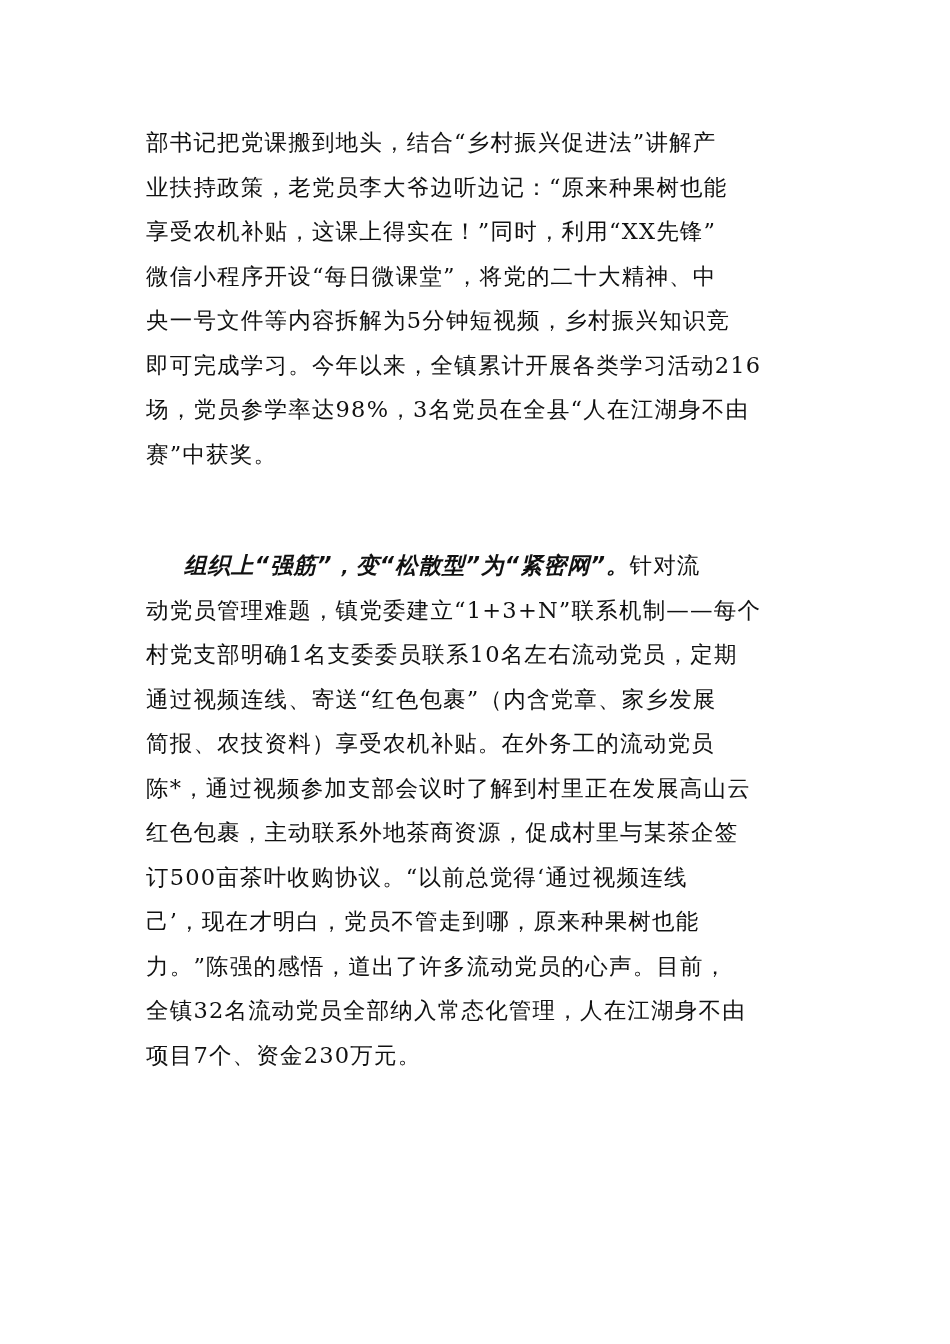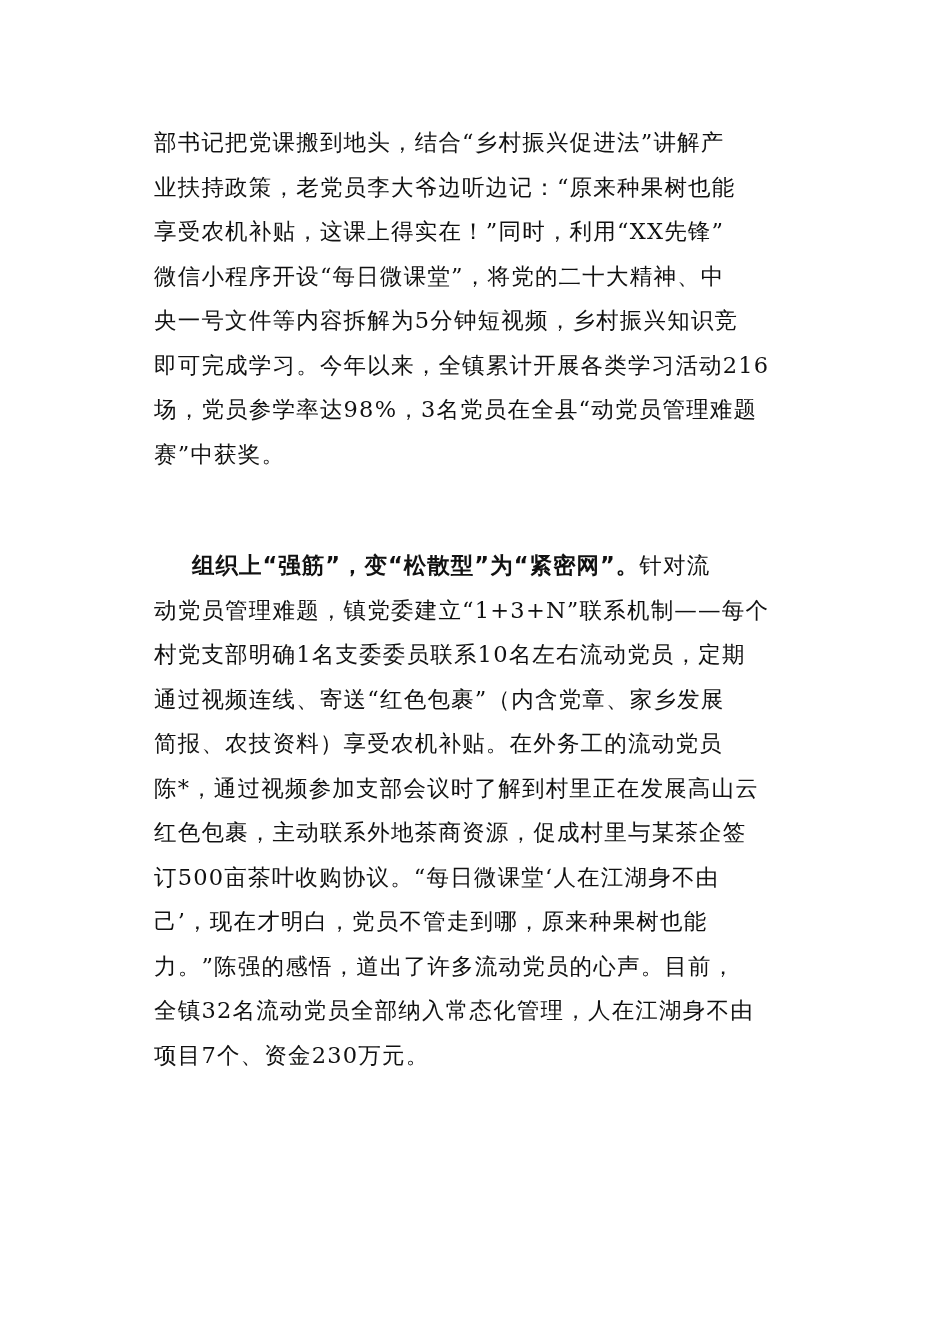--- a/index.html
+++ b/index.html
@@ -1,52 +1,52 @@
 <!DOCTYPE html>
 <html><head>
   <meta charset="utf-8">
   <style>
     html, body { margin: 0; padding: 0; background: #ffffff; }
     body { width: 950px; height: 1344px; position: relative; overflow: hidden; }
     .page {
-      position: absolute; left: 8px; top: 0; width: 862px; height: 1344px;
+      position: absolute; left: 0; top: 0; width: 862px; height: 1344px;
       background: #ffffff;
     }
     .line {
       position: absolute; left: 146px;
       font-family: "DejaVu Serif", "Liberation Serif", serif;
       font-size: 22.5px; line-height: 30px; color: #111111;
       white-space: nowrap; letter-spacing: 1.2px;
     }
-    .bold { font-weight: bold; font-family: "DejaVu Sans", "Liberation Sans", sans-serif; letter-spacing: 1px; }
+    .bold { font-weight: bold; font-family: "DejaVu Sans", "Liberation Sans", sans-serif; letter-spacing: 1px; font-style: italic; }
   </style>
 </head>
 <body>
 
 <div class="page">
   <div>
     <div class="line" style="top:127px">部书记把党课搬到地头，结合“乡村振兴促进法”讲解产</div>
     <div class="line" style="top:172px">业扶持政策，老党员李大爷边听边记：“原来种果树也能</div>
     <div class="line" style="top:216px">享受农机补贴，这课上得实在！”同时，利用“XX先锋”</div>
     <div class="line" style="top:261px">微信小程序开设“每日微课堂”，将党的二十大精神、中</div>
     <div class="line" style="top:305px">央一号文件等内容拆解为5分钟短视频，乡村振兴知识竞</div>
     <div class="line" style="top:350px">即可完成学习。今年以来，全镇累计开展各类学习活动216</div>
-    <div class="line" style="top:394px">场，党员参学率达98%，3名党员在全县“动党员管理难题</div>
+    <div class="line" style="top:394px">场，党员参学率达98%，3名党员在全县“人在江湖身不由</div>
     <div class="line" style="top:439px">赛”中获奖。</div>
   </div>
 
   <div>
     <div class="line" style="top:550px; left:184px">
       <span class="bold">组织上“强筋”，变“松散型”为“紧密网”。</span><span>针对流</span>
     </div>
     <div class="line" style="top:595px">动党员管理难题，镇党委建立“1+3+N”联系机制——每个</div>
     <div class="line" style="top:639px">村党支部明确1名支委委员联系10名左右流动党员，定期</div>
     <div class="line" style="top:684px">通过视频连线、寄送“红色包裹”（内含党章、家乡发展</div>
     <div class="line" style="top:728px">简报、农技资料）享受农机补贴。在外务工的流动党员</div>
     <div class="line" style="top:773px">陈*，通过视频参加支部会议时了解到村里正在发展高山云</div>
     <div class="line" style="top:817px">红色包裹，主动联系外地茶商资源，促成村里与某茶企签</div>
-    <div class="line" style="top:862px">订500亩茶叶收购协议。“每日微课堂‘人在江湖身不由</div>
+    <div class="line" style="top:862px">订500亩茶叶收购协议。“以前总觉得‘通过视频连线</div>
     <div class="line" style="top:906px">己’，现在才明白，党员不管走到哪，原来种果树也能</div>
     <div class="line" style="top:951px">力。”陈强的感悟，道出了许多流动党员的心声。目前，</div>
     <div class="line" style="top:995px">全镇32名流动党员全部纳入常态化管理，人在江湖身不由</div>
     <div class="line" style="top:1040px">项目7个、资金230万元。</div>
   </div>
 </div>
 
 </body></html>

